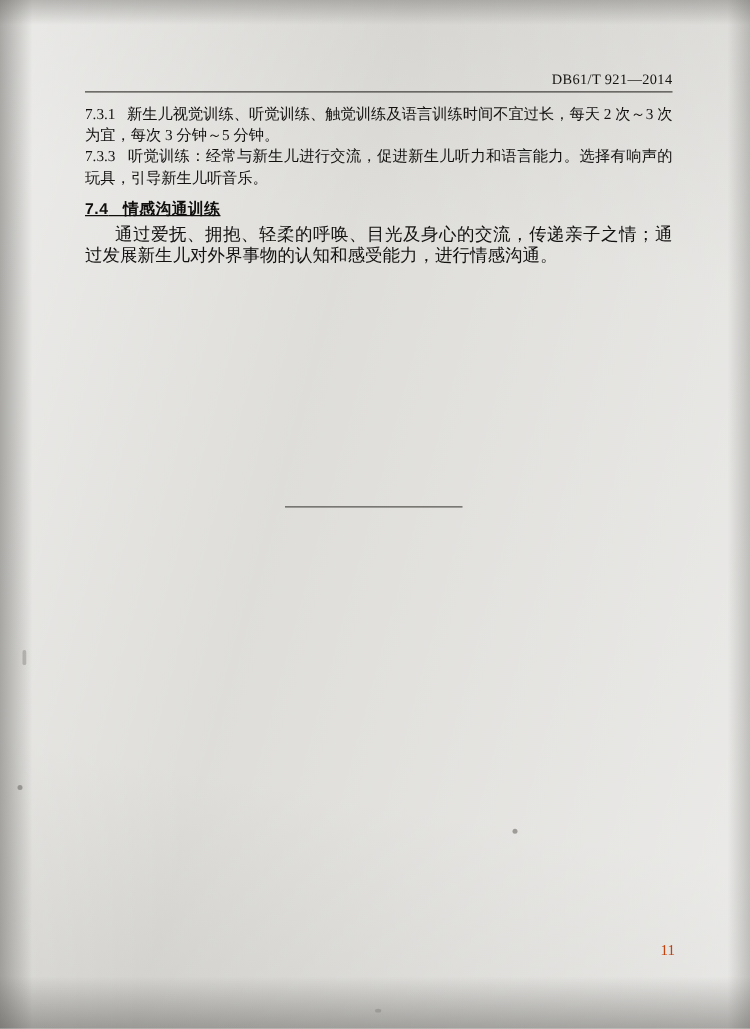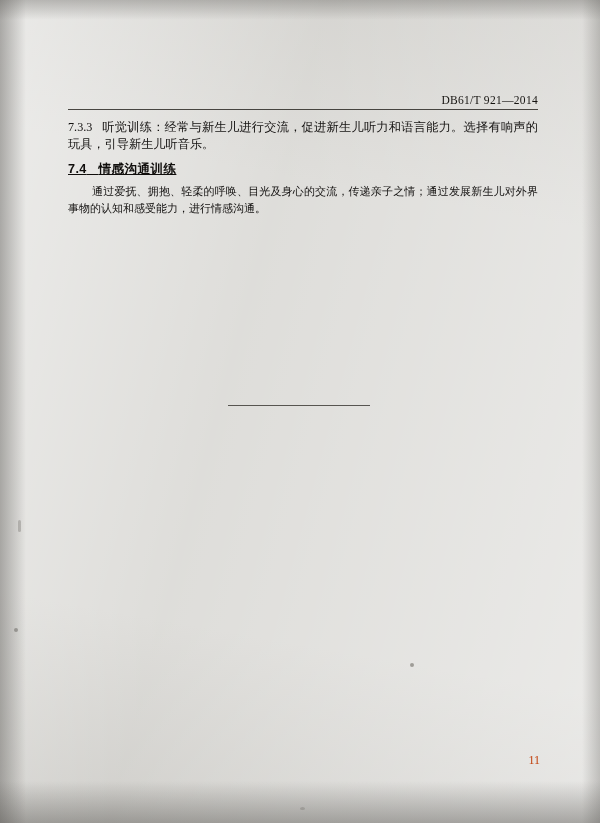--- a/index.html
+++ b/index.html
@@ -55,21 +55,20 @@
     width: 18px;
     background: linear-gradient(to left, rgba(95,93,89,0.30), rgba(95,93,89,0.0));
     pointer-events: none;
   }
   .content {
     position: absolute;
     left: 68px;
     right: 62px;
     top: 58px;
     color: #14120f;
-    margin-top: 36px;
   }
   .header-row {
     display: flex;
     justify-content: flex-end;
     font-size: 11.5px;
     letter-spacing: 0.3px;
     margin-bottom: 3px;
     color: #151310;
   }
   .header-rule {
@@ -89,21 +88,21 @@
     font-family: "Liberation Sans", sans-serif;
     font-size: 12.6px;
     font-weight: bold;
     margin: 9px 0 5px 0;
     letter-spacing: 0.4px;
     color: #100e0c;
     text-decoration: underline;
   }
   p.indent-para {
     margin: 0;
-    font-size: 11px;
+    font-size: 14px;
     line-height: 16.6px;
     text-indent: 24px;
     text-align: justify;
     text-justify: inter-ideograph;
     color: #131110;
   }
   .mid-rule {
     position: absolute;
     left: 228px;
     top: 405px;
@@ -135,20 +134,24 @@
 <div class="page">
   <div class="paper-tint"></div>
 
   <div class="content">
 
     <div class="header-row">
       <span>DB61/T 921—2014</span>
     </div>
     <div class="header-rule"></div>
 
+    <p class="body-text">
+      <span class="num">7.3.1</span>
+      &nbsp;&nbsp;<span>新生儿视觉训练、听觉训练、触觉训练及语言训练时间不宜过长，每天 2 次～3 次为宜，每次 3 分钟～5 分钟。</span>
+    </p>
 
 
     <p class="body-text">
       <span class="num">7.3.3</span>
       &nbsp;&nbsp;<span>听觉训练：经常与新生儿进行交流，促进新生儿听力和语言能力。选择有响声的玩具，引导新生儿听音乐。</span>
     </p>
 
 
 
     <h2 class="section-heading">

